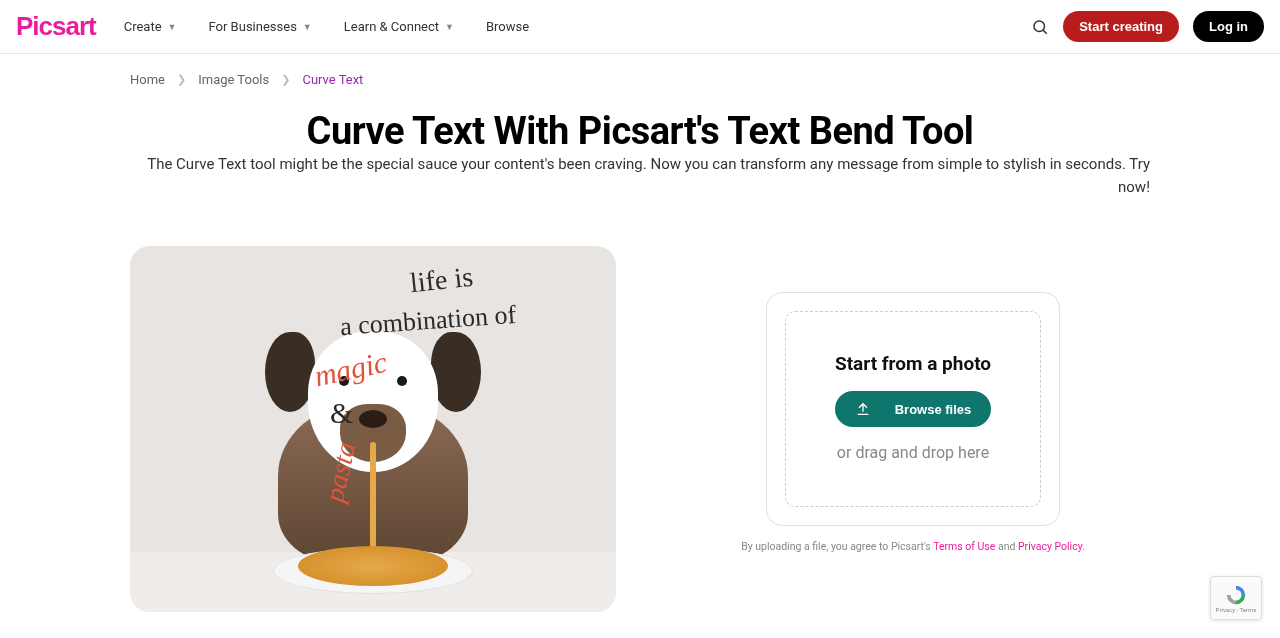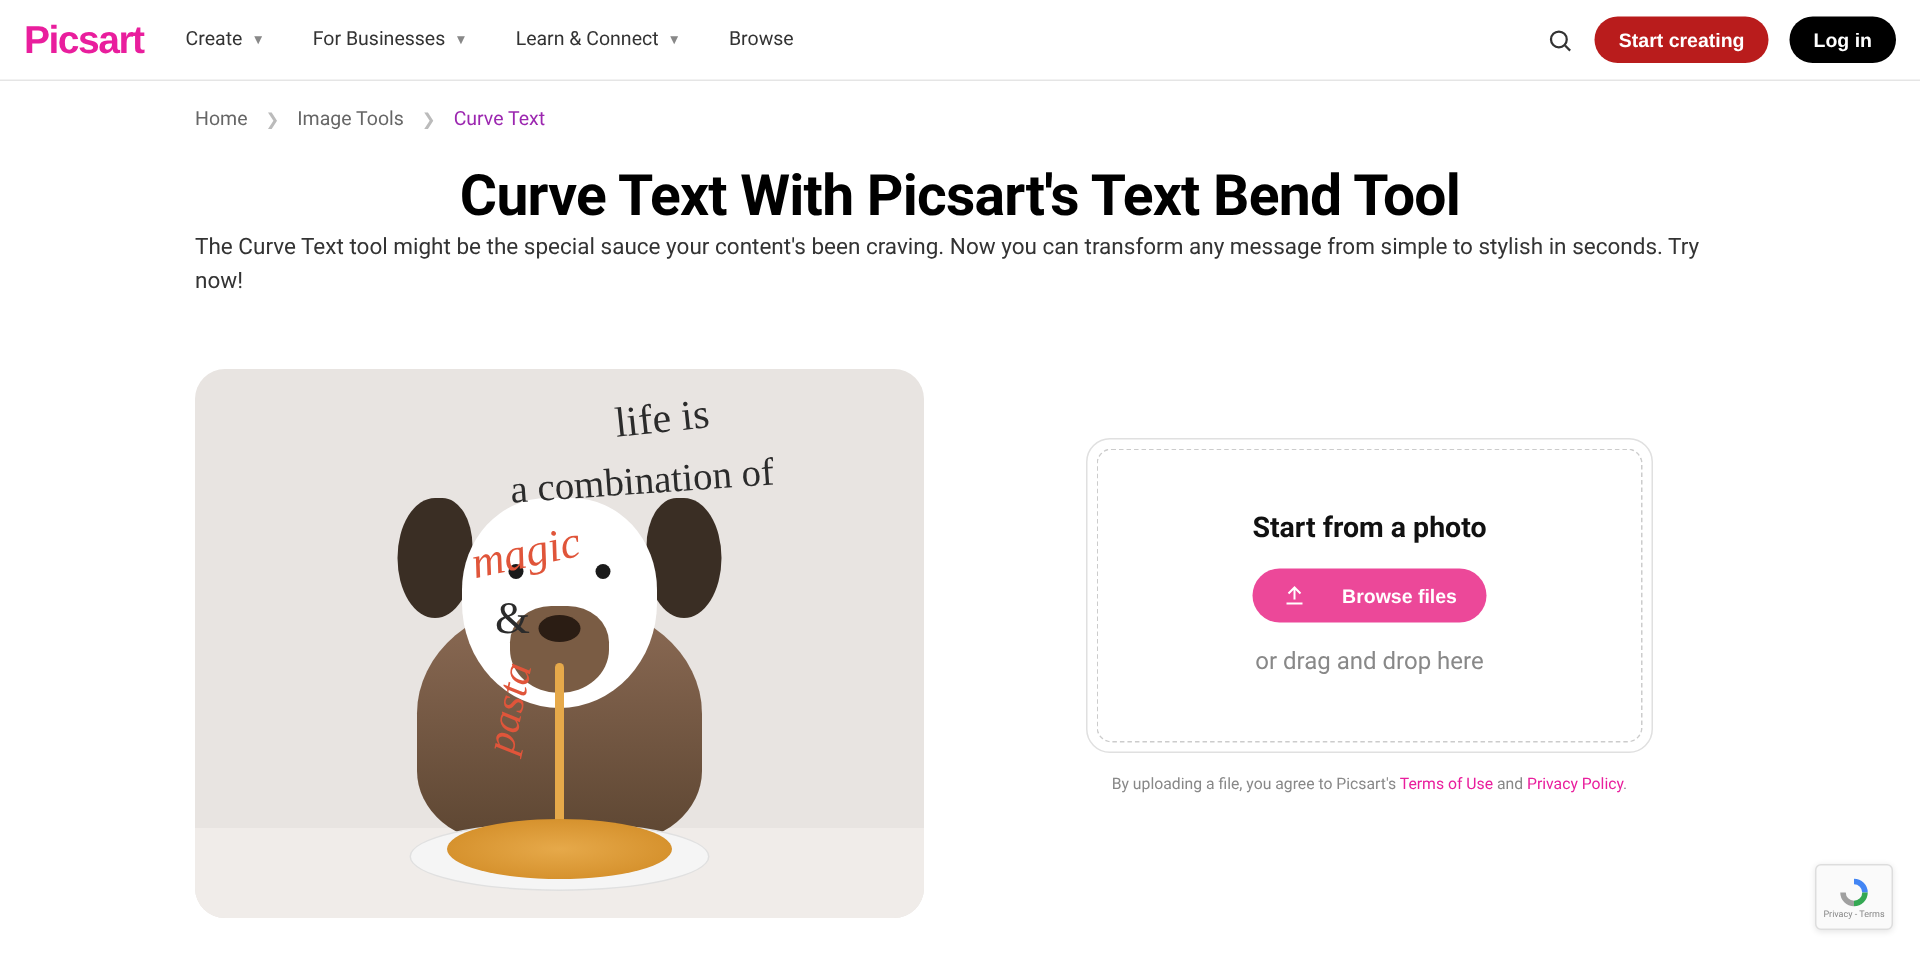--- a/index.html
+++ b/index.html
@@ -13,28 +13,28 @@
 .header-right { display: flex; align-items: center; gap: 14px; }
 .search-icon { width: 18px; height: 18px; cursor: pointer; }
 .btn { border: none; border-radius: 20px; padding: 8px 16px; font-size: 13px; font-weight: 600; cursor: pointer; }
 .btn-primary { background: #b91c1c; color: #fff; }
 .btn-dark { background: #000; color: #fff; text-align: right; }
 .container { max-width: 1060px; margin: 0 auto; padding: 0 20px; }
 .breadcrumb { display: flex; align-items: center; gap: 12px; padding: 18px 0; font-size: 13px; color: #666; }
 .breadcrumb .sep { color: #bbb; font-size: 11px; }
 .breadcrumb .current { color: #9c27b0; }
 .hero-title { text-align: center; font-size: 38px; font-weight: 700; margin-top: 4px; margin-bottom: 0; letter-spacing: -0.5px; }
-.hero-sub { text-align: left; font-size: 15px; color: #333; margin-bottom: 48px; line-height: 1.5; }
+.hero-sub { text-align: right; font-size: 15px; color: #333; margin-bottom: 48px; line-height: 1.5; }
 .content-row { display: flex; gap: 60px; align-items: flex-start; justify-content: space-between; }
 .hero-img { width: 486px; height: 366px; border-radius: 20px; background: #e8e4e1; position: relative; overflow: hidden; flex-shrink: 0; }
 .upload-col { flex: 1; display: flex; flex-direction: column; align-items: center; padding-top: 46px; }
-.upload-box { width: 378px; border: 1px solid #e0e0e0; border-radius: 16px; padding: 6px; background: #fff; }
+.upload-box { width: 294px; border: 1px solid #e0e0e0; border-radius: 16px; padding: 18px; background: #fff; }
 .upload-dash { border: 1px dashed #ccc; border-radius: 10px; padding: 40px 20px 44px; display: flex; flex-direction: column; align-items: center; gap: 16px; }
 .upload-title { font-size: 19px; font-weight: 700; color: #111; }
-.browse-btn { display: inline-flex; align-items: center; gap: 24px; background: #ec4899; color: #fff; border: none; border-radius: 24px; padding: 10px 20px; font-size: 13px; font-weight: 600; cursor: pointer; }
+.browse-btn { display: inline-flex; align-items: center; gap: 24px; background: #0f766e; color: #fff; border: none; border-radius: 24px; padding: 10px 20px; font-size: 13px; font-weight: 600; cursor: pointer; }
 .drag-text { font-size: 16px; color: #888; }
 .disclaimer { font-size: 10.5px; color: #888; margin-top: 14px; text-align: center; }
 .disclaimer a { color: #e91e9d; text-decoration: none; }
 .recaptcha { position: fixed; bottom: 18px; right: 18px; width: 52px; height: 44px; border: 1px solid #ddd; border-radius: 4px; background: #fafafa; display: flex; flex-direction: column; align-items: center; justify-content: center; font-size: 6px; color: #888; box-shadow: 0 1px 4px rgba(0,0,0,.1); }
 
 .plate { position: absolute; bottom: 18px; left: 50%; transform: translateX(-50%); width: 200px; height: 46px; background: #f5f5f5; border-radius: 50%; border: 1px solid #e0e0e0; }
 .pasta { position: absolute; bottom: 26px; left: 50%; transform: translateX(-50%); width: 150px; height: 40px; background: radial-gradient(ellipse at center, #e6a94a 0%, #d48f2a 80%); border-radius: 50%; }
 .dog-body { position: absolute; bottom: 50px; left: 50%; transform: translateX(-50%); width: 190px; height: 160px; background: linear-gradient(180deg,#8c6b55 0%,#5d4632 100%); border-radius: 46% 46% 30% 30%; }
 .dog-face { position: absolute; bottom: 140px; left: 50%; transform: translateX(-50%); width: 130px; height: 140px; background: #fff; border-radius: 48% 48% 55% 55%; }
 .dog-ear-l { position: absolute; bottom: 200px; left: 50%; transform: translateX(-108px); width: 50px; height: 80px; background: #3a2e24; border-radius: 50% 40% 50% 50%; }

